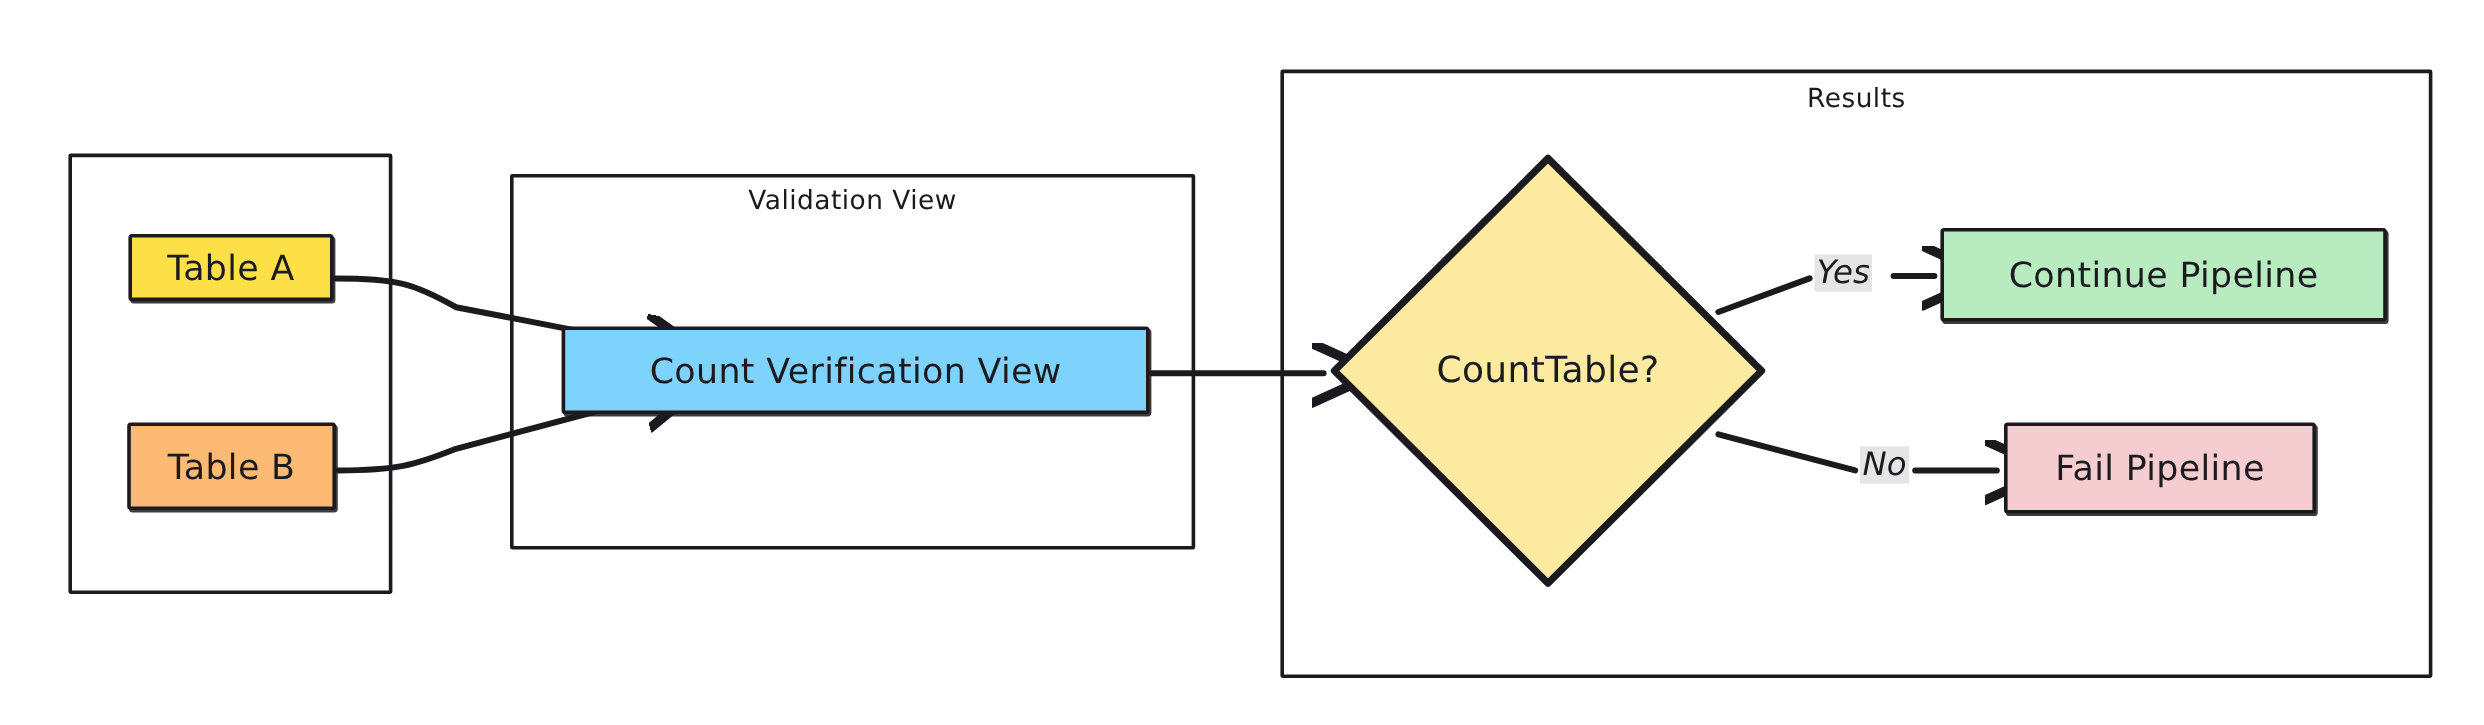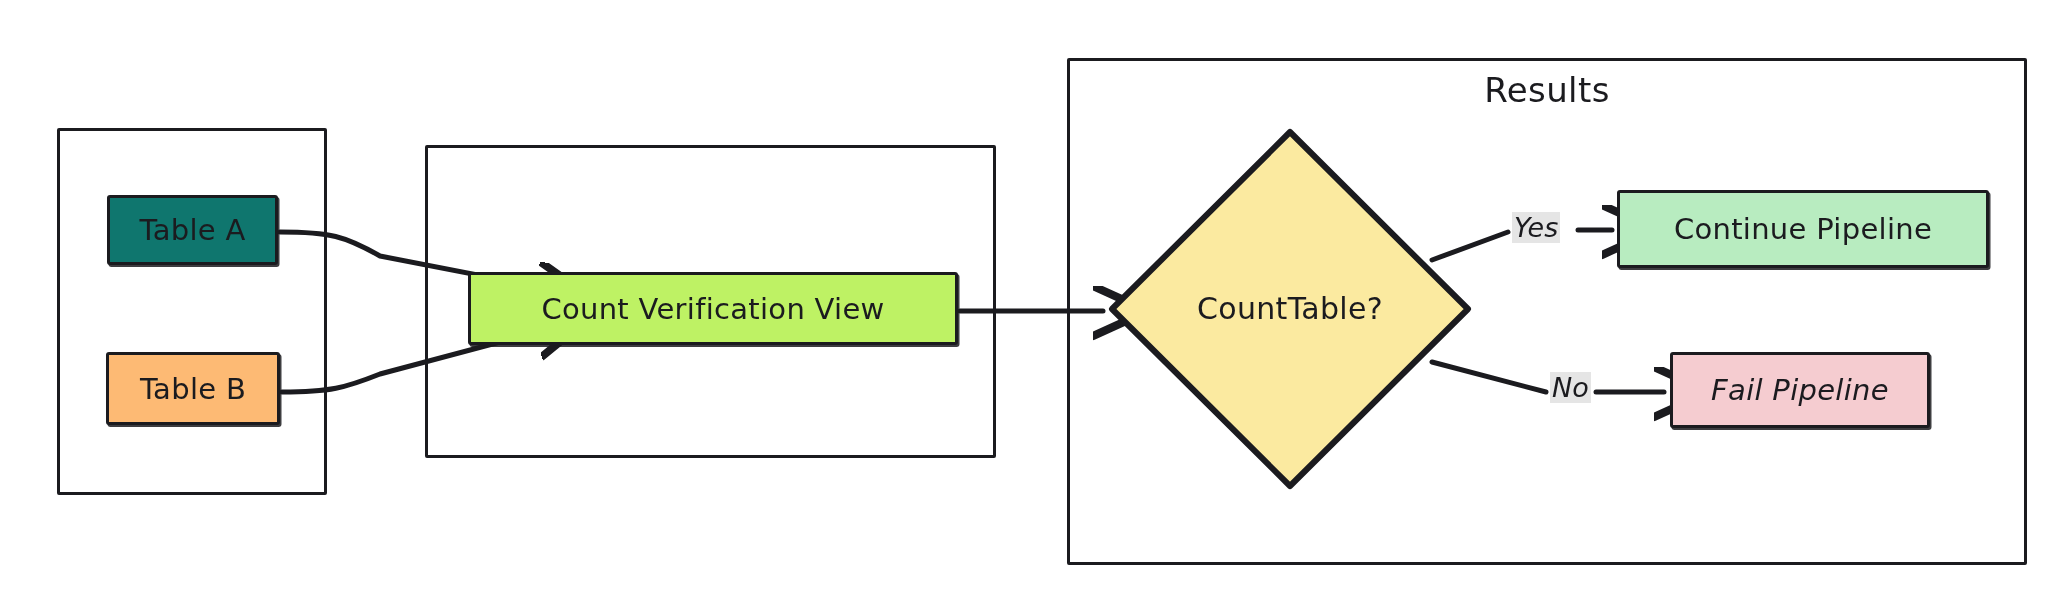--- a/index.html
+++ b/index.html
@@ -40,21 +40,21 @@
   .group-box {
     position: absolute;
     box-sizing: border-box;
     border: 3px solid #1b1b1f;
     background: transparent;
     border-radius: 2px;
   }
   .group-label {
     position: absolute;
     color: #1b1b1f;
-    font-size: 34px;
+    font-size: 22px;
     letter-spacing: 0.4px;
     white-space: nowrap;
   }
   .rect {
     border: 3.5px solid #1b1b1f;
     border-radius: 3px;
     font-size: 29px;
     letter-spacing: 0.3px;
     box-shadow: 1.5px 2px 0 rgba(27,27,31,0.85);
   }
@@ -119,51 +119,52 @@
       <path d="M1578,230 L1612,230" marker-end="url(#ah)"></path>
 
       <path d="M1432,362 L1546,392"></path>
 
       <path d="M1596,392 L1664,392" marker-end="url(#ah)"></path>
     </g>
   </svg>
 
   <div class="group-box" style="left:57px; top:128px; width:270px; height:367px;"></div>
 
-  <div class="node rect" style="left:107px; top:195px; width:171px; height:70px; background:#0f766e;">
+  <div class="node rect" style="left:107px; top:195px; width:171px; height:56px; background:#fde047;">
     <span>Table A</span>
   </div>
 
   <div class="node rect" style="left:106px; top:352px; width:174px; height:73px; background:#fdba74;">
     <span>Table B</span>
   </div>
 
   <div class="group-box" style="left:425px; top:145px; width:571px; height:313px;"></div>
+  <div class="group-label" style="left:425px; top:155px; width:571px; text-align:center;">Validation View</div>
 
-  <div class="node rect" style="left:468px; top:272px; width:490px; height:73px; background:#bef264;">
+  <div class="node rect" style="left:468px; top:272px; width:490px; height:73px; background:#7dd3fc;">
     <span>Count Verification View</span>
   </div>
 
   <div class="group-box" style="left:1067px; top:58px; width:960px; height:507px;"></div>
   <div class="group-label" style="left:1067px; top:70px; width:960px; text-align:center;">Results</div>
 
   <div class="diamond-wrap" style="left:1108px; top:128px; width:364px; height:362px;">
     <svg width="364" height="362" viewBox="0 0 364 362" xmlns="http://www.w3.org/2000/svg">
       <polygon points="182,4 360,181 182,358 4,181" fill="#fbeaa0" stroke="#1b1b1f" stroke-width="6" stroke-linejoin="round"></polygon>
     </svg>
     <div class="diamond-text">
       <span>Count</span>
       <span>Table?</span>
     </div>
   </div>
 
   <div class="node rect" style="left:1617px; top:190px; width:372px; height:78px; background:#b8ecc0;">
     <span>Continue Pipeline</span>
   </div>
 
-  <div class="node rect" style="left:1670px; top:352px; width:260px; height:76px; background:#f5ccd0;font-style:italic;">
+  <div class="node rect" style="left:1670px; top:352px; width:260px; height:76px; background:#f5ccd0;">
     <span>Fail Pipeline</span>
   </div>
 
   <div class="edge-label" style="left:1512px; top:212px;">Yes</div>
   <div class="edge-label" style="left:1550px; top:372px;">No</div>
 
 </div>
 
 </body></html>

